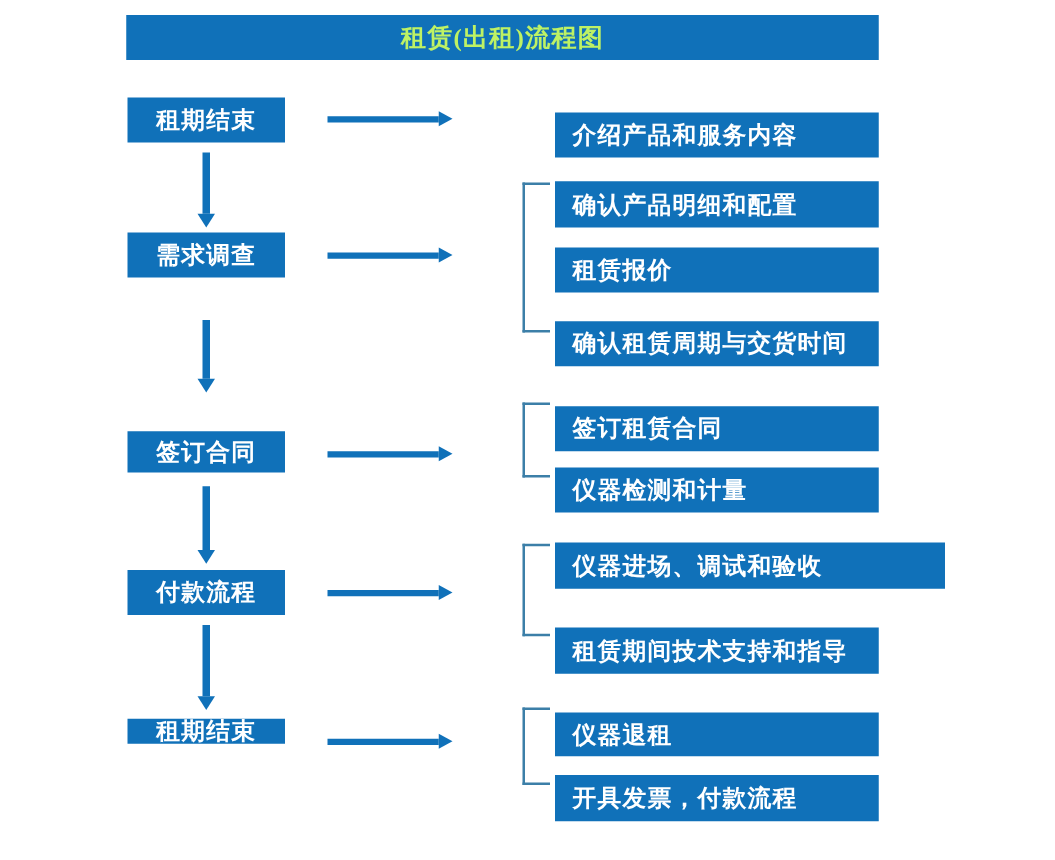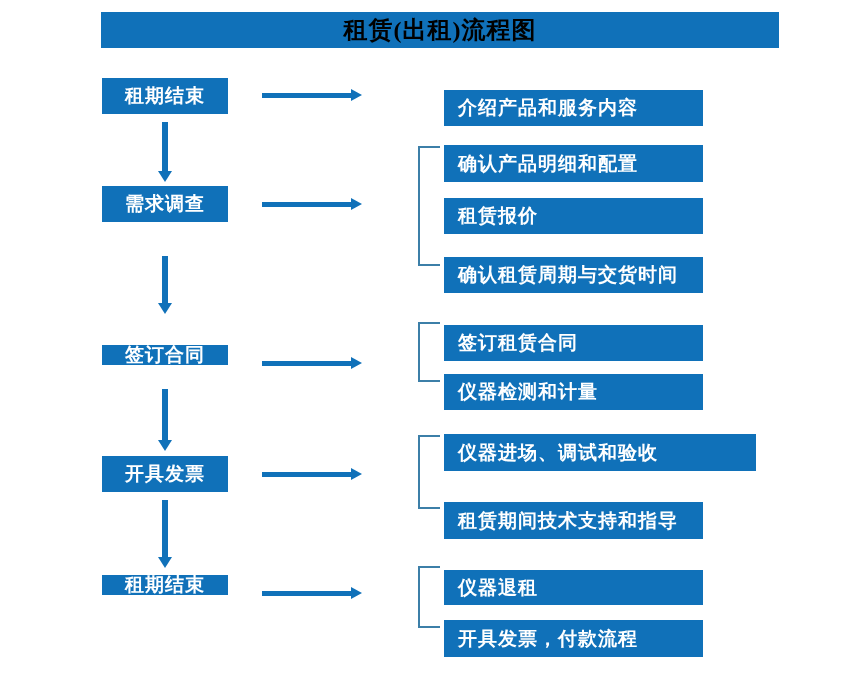--- a/index.html
+++ b/index.html
@@ -15,25 +15,25 @@
     width: 844px;
     height: 688px;
     background: #ffffff;
     overflow: hidden;
   }
   
   .title-bar {
     position: absolute;
     left: 101px;
     top: 12px;
-    width: 678px;
+    width: 602px;
     height: 36px;
     background: #1071B9;
-    color: #000000;
-    font-size: 24px;
+    color: #bef264;
+    font-size: 20px;
     font-weight: bold;
     display: flex;
     align-items: center;
     justify-content: center;
     letter-spacing: 1px;
   }
   
   .stage-box {
     position: absolute;
     background: #1071B9;
@@ -114,23 +114,23 @@
 <body>
 
 <div id="canvas">
 
   <div class="title-bar">租赁(出租)流程图</div>
 
   <div class="stage-box" style="left:102px; top:78px; width:126px; height:36px;">租期结束</div>
 
   <div class="stage-box" style="left:102px; top:186px; width:126px; height:36px;">需求调查</div>
 
-  <div class="stage-box" style="left:102px; top:345px; width:126px; height:20px;">签订合同</div>
-
-  <div class="stage-box" style="left:102px; top:456px; width:126px; height:36px;">开具发票</div>
+  <div class="stage-box" style="left:102px; top:345px; width:126px; height:33px;">签订合同</div>
+
+  <div class="stage-box" style="left:102px; top:456px; width:126px; height:36px;">付款流程</div>
 
   <div class="stage-box" style="left:102px; top:575px; width:126px; height:20px;">租期结束</div>
 
   <div class="v-arrow" style="left:158px; top:122px; height:60px;">
     <div class="shaft" style="height:49px;"></div>
     <div class="head" style="top:49px;"></div>
   </div>
 
   <div class="v-arrow" style="left:158px; top:256px; height:58px;">
     <div class="shaft" style="height:47px;"></div>

